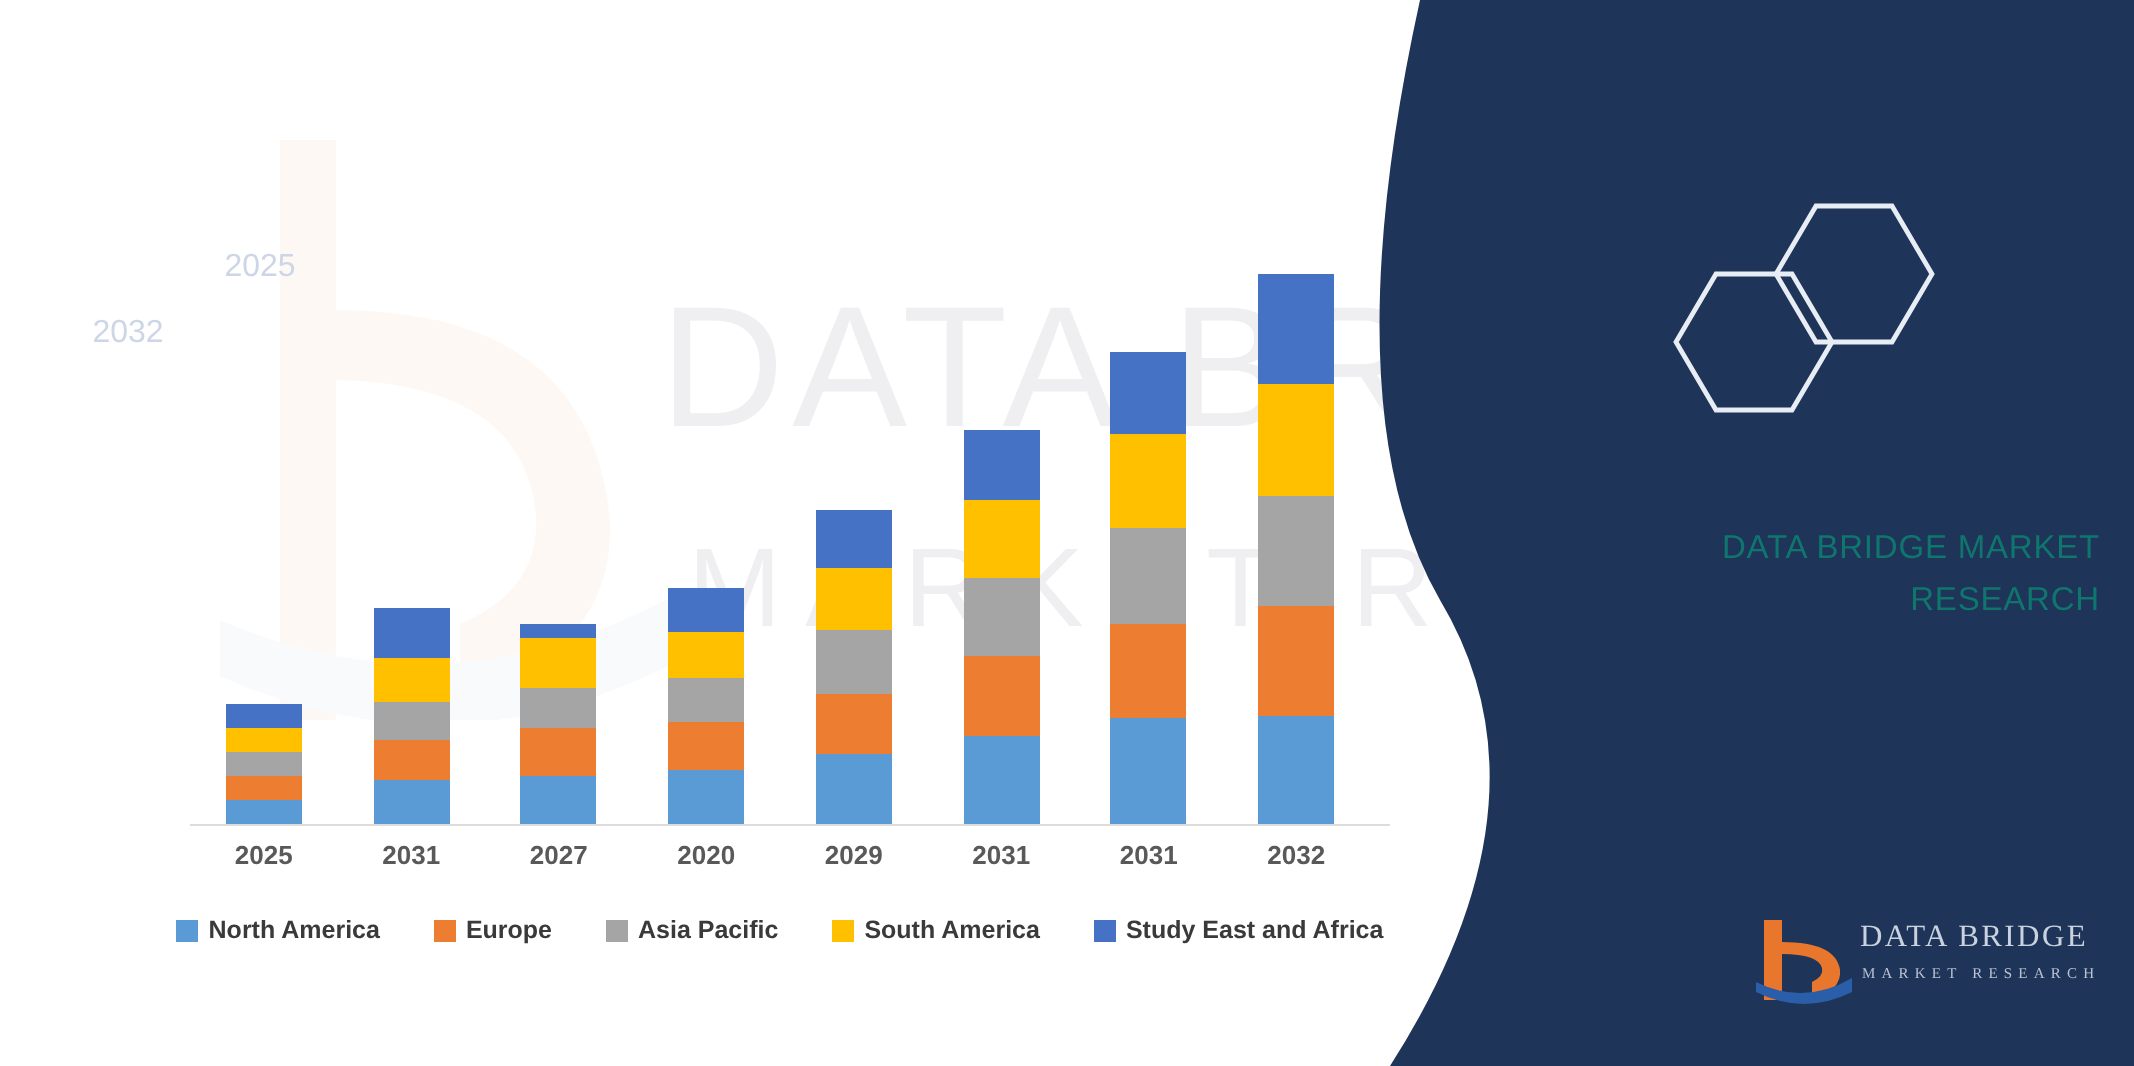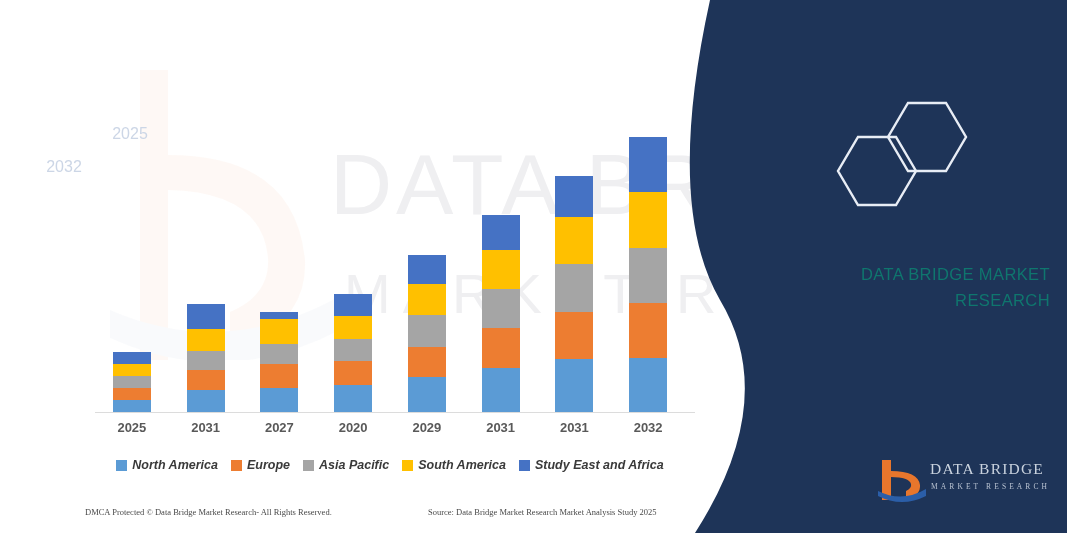--- a/index.html
+++ b/index.html
@@ -60,21 +60,21 @@
     display:flex; justify-content:space-around;
   }
   .xlabels span {
     width:62px; text-align:center;
     font-size:13px; font-weight:bold; color:#595959;
   }
 
   
   .legend {
     position:absolute; left:95px; top:455px; width:590px; height:20px;
-    display:flex; justify-content:center; align-items:center; gap:13px;font-style:italic;
+    display:flex; justify-content:center; align-items:center; gap:27px;
   }
   .lg-item { display:flex; align-items:center; gap:5px; }
   .lg-swatch { width:11px; height:11px; display:inline-block; }
   .lg-label { font-size:12.5px; font-weight:bold; color:#3a3a3a; white-space:nowrap; }
 
   
   .footer {
     position:absolute; left:0; top:505px; width:760px; height:22px;
   }
   .foot-left {
@@ -249,24 +249,20 @@
         <div class="lg-item">
           <span class="lg-swatch" style="background: rgb(255, 192, 0);"></span>
           <span class="lg-label">South America</span>
         </div>
         <div class="lg-item">
           <span class="lg-swatch" style="background: rgb(69, 114, 196);"></span>
           <span class="lg-label">Study East and Africa</span>
         </div>
       </div>
 
-    <div class="footer">
-      <div class="foot-left">DMCA Protected © Data Bridge Market Research-  All Rights Reserved.</div>
-      <div class="foot-right">Source: Data Bridge Market Research  Market Analysis Study 2025</div>
-    </div>
   </div>
 
   <div class="right-pane">
     <svg class="bgshape" width="407" height="533" viewBox="0 0 407 533">
       <path d="M50 0 L407 0 L407 533 L35 533 Q120 400 60 300 Q5 205 50 0 Z" fill="#1e3458"></path>
     </svg>
   </div>
 
 
   <div class="hexwrap">

